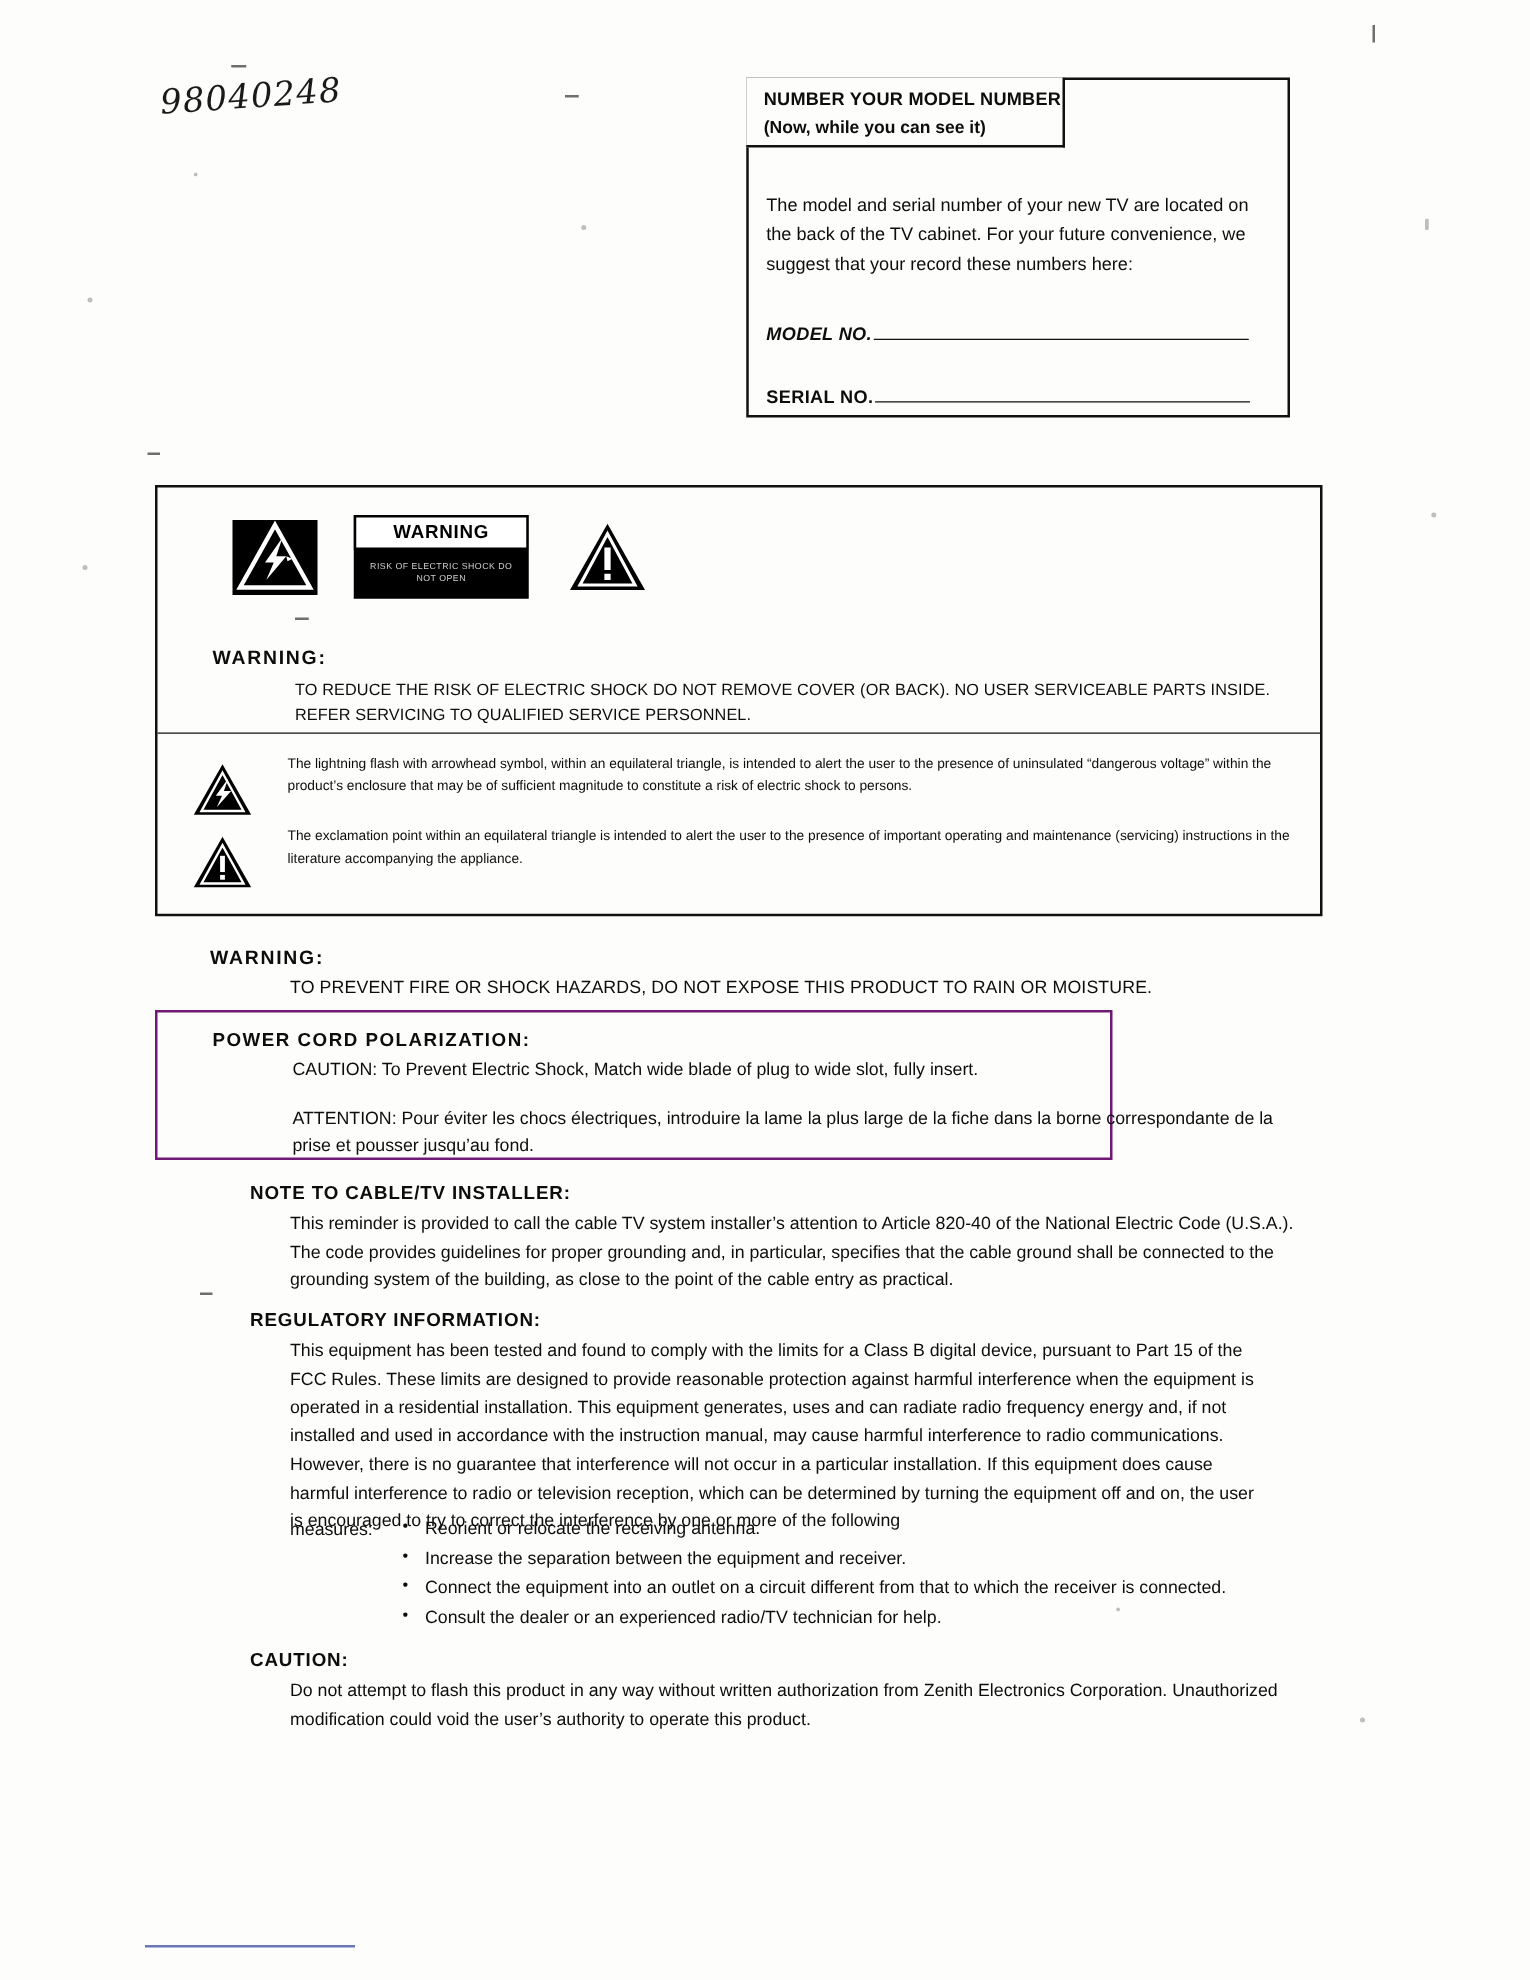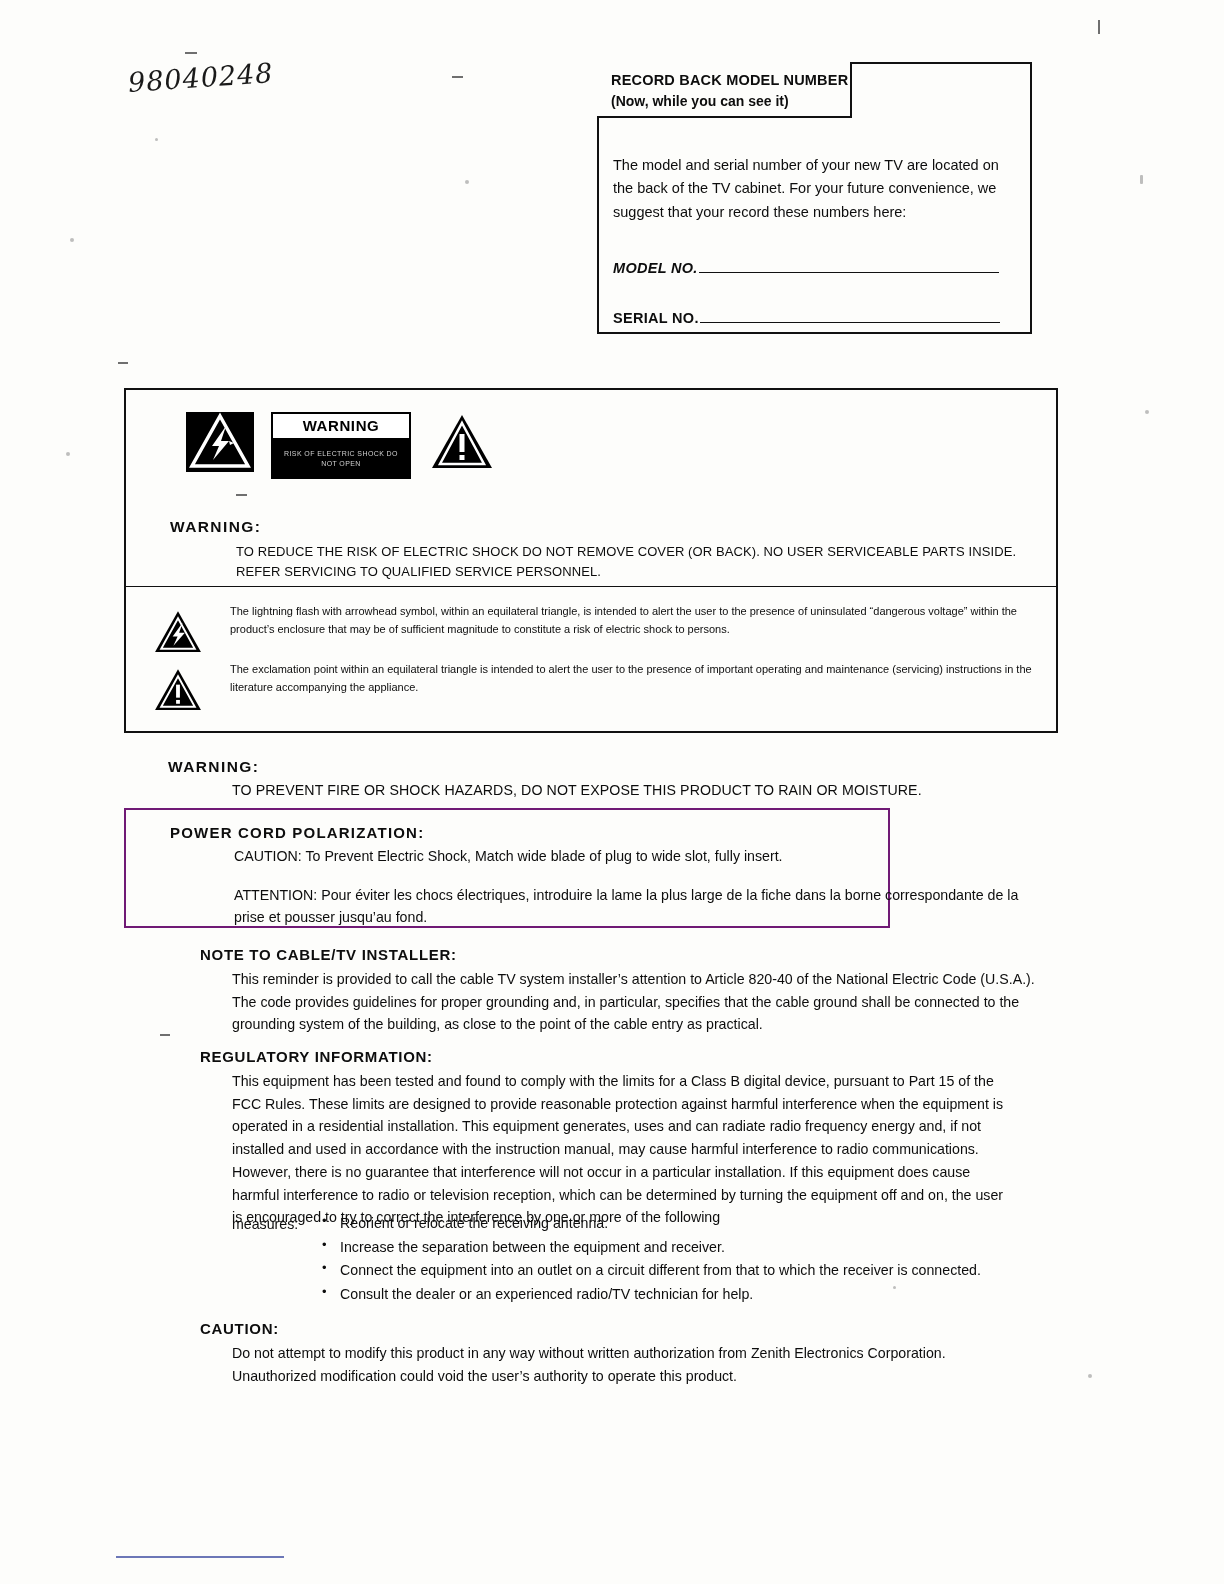--- a/index.html
+++ b/index.html
@@ -113,22 +113,22 @@
   .warn-top {
     position: relative;
     height: 196px;
     border-bottom: 1.6px solid #111;
   }
   .symbol-row {
     position: absolute;
     left: 60px;
     top: 22px;
     display: flex;
-    align-items: flex-start;
-    gap: 17px;
+    align-items: center;
+    gap: 29px;
   }
   .sym-black {
     width: 68px;
     height: 60px;
     background: #000;
     position: relative;
   }
   .sym-black svg, .tri-black svg { display: block; }
   .warn-plate {
     width: 140px;
@@ -341,21 +341,21 @@
   <div class="speck" style="left:1088px;top:1374px;width:4px;height:4px;"></div>
   <div class="mark" style="left:1098px;top:20px;width:2px;height:14px;"></div>
   <div class="speck" style="left:155px;top:138px;width:3px;height:3px;"></div>
   <div class="speck" style="left:893px;top:1286px;width:3px;height:3px;"></div>
 
   <div class="handwriting">98040248</div>
 
   <div class="model-box">
     <div class="model-tab"></div>
     <div class="model-tab-inner">
-      <div class="model-title">RECORD BACK MODEL NUMBER</div>
+      <div class="model-title">NUMBER YOUR MODEL NUMBER</div>
       <div class="model-sub">(Now, while you can see it)</div>
     </div>
     <div class="model-body">The model and serial number of your new TV are located on the back of the TV cabinet. For your future convenience, we suggest that your record these numbers here:</div>
     <div class="field-row model-no">
       <span>MODEL NO.</span><span class="rule" style="width:300px;"></span>
     </div>
     <div class="field-row serial-no">
       <span>SERIAL NO.</span><span class="rule" style="width:300px;"></span>
     </div>
   </div>
@@ -434,16 +434,16 @@
 
   <div class="measures-label">measures:</div>
   <ul class="measures-list">
     <li>Reorient or relocate the receiving antenna.</li>
     <li>Increase the separation between the equipment and receiver.</li>
     <li>Connect the equipment into an outlet on a circuit different from that to which the receiver is connected.</li>
     <li>Consult the dealer or an experienced radio/TV technician for help.</li>
   </ul>
 
   <div class="section-head caution-head">CAUTION:</div>
-  <div class="section-body caution-body">Do not attempt to modify this product in any way without written authorization from Zenith Electronics Corporation. Unauthorized modification could void the user’s authority to operate this product.</div>
+  <div class="section-body caution-body">Do not attempt to flash this product in any way without written authorization from Zenith Electronics Corporation. Unauthorized modification could void the user’s authority to operate this product.</div>
 
   <div class="bottom-rule"></div>
 </div>
 
 </body></html>

